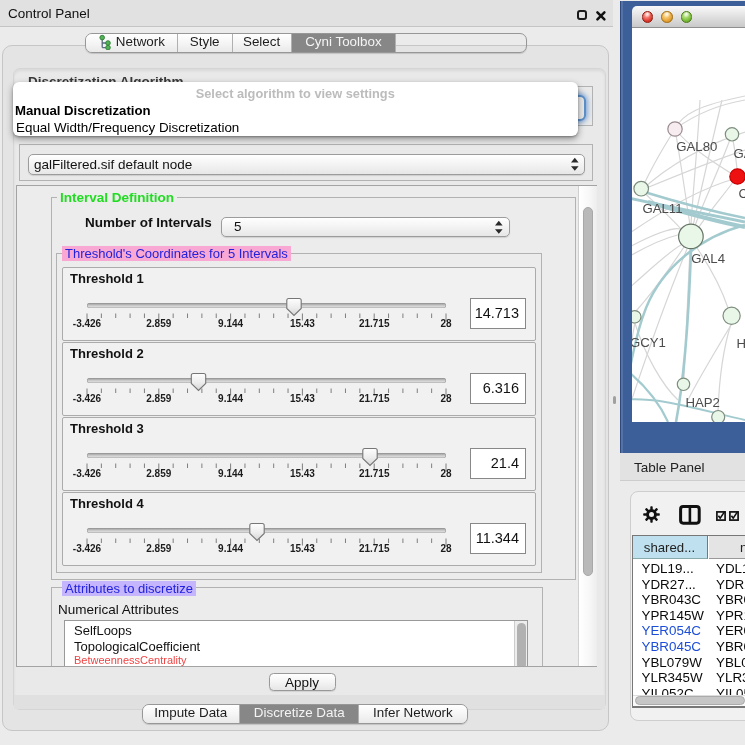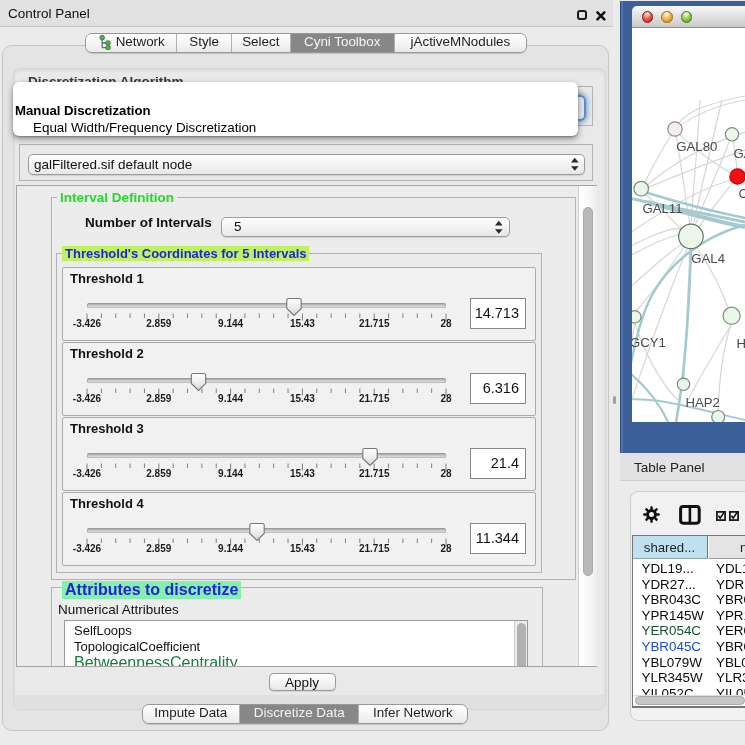--- a/index.html
+++ b/index.html
@@ -25,21 +25,21 @@
 <div class="a" style="left:16px;top:184.5px;width:581px;height:482px;border:1px solid #a3a3a3;background:#ececec"></div>
 <div class="gb" style="left:51px;top:196.5px;width:525px;height:383px"></div>
 <div class="a" style="left:57px;top:189.5px;font-size:13.5px;font-weight:bold;color:#21dd21;background:#ececec;padding:0 3px">Interval Definition</div>
 <div class="a" style="left:85px;top:215px;font-size:13.5px;font-weight:bold;color:#111">Number of Intervals</div>
 <div class="combo" style="left:221px;top:216.5px;width:289px;height:20.5px"></div>
 <div class="a" style="left:234px;top:219px;font-size:13.5px;color:#111">5</div>
 <svg class="a" style="left:494px;top:219.5px" width="10" height="15">
     <path d="M1,5.4 L4.8,0.8 L8.6,5.4 Z M1,9.2 L4.8,13.8 L8.6,9.2 Z" fill="#2a2a2a"></path>
   </svg>
 <div class="gb" style="left:55.5px;top:252.5px;width:486.5px;height:320.5px"></div>
-<div class="a" style="left:62px;top:246px;font-size:13px;font-weight:bold;color:#2222dd;background:#bef264;padding:0 3px">Threshold's Coordinates for 5 Intervals</div>
+<div class="a" style="left:62px;top:246px;font-size:13px;font-weight:normal;color:#2222dd;background:#f9a8d4;padding:0 3px">Threshold's Coordinates for 5 Intervals</div>
 <div class="thp" style="left:62px;top:267px;width:473.5px;height:73.5px"></div>
 <div class="a" style="left:70px;top:271px;font-size:13px;font-weight:bold;color:#111">Threshold 1</div>
 <div class="a" style="left:87px;top:303px;width:359px;height:5px;border-radius:2.5px;background:linear-gradient(180deg,#8f8f8f,#c6c6c6 45%,#ebebeb);box-shadow:inset 0 0 0 0.5px #9a9a9a"></div>
 <svg class="a" style="left:0;top:0" width="560" height="580" viewBox="0 0 560 580" pointer-events="none">
     <line x1="87.00" y1="313.5" x2="87.00" y2="320.5" stroke="#7f7f7f" stroke-width="1"></line>
     <line x1="101.36" y1="313.5" x2="101.36" y2="318.0" stroke="#7f7f7f" stroke-width="1"></line>
     <line x1="115.72" y1="313.5" x2="115.72" y2="318.0" stroke="#7f7f7f" stroke-width="1"></line>
     <line x1="130.08" y1="313.5" x2="130.08" y2="318.0" stroke="#7f7f7f" stroke-width="1"></line>
     <line x1="144.44" y1="313.5" x2="144.44" y2="318.0" stroke="#7f7f7f" stroke-width="1"></line>
     <line x1="158.80" y1="313.5" x2="158.80" y2="320.5" stroke="#7f7f7f" stroke-width="1"></line>
@@ -211,56 +211,56 @@
     </defs>
   </svg>
 <div class="a" style="left:57.0px;top:542.5px;width:60px;text-align:center;font-size:10px;font-weight:bold;color:#1c1c1c">-3.426</div>
 <div class="a" style="left:128.8px;top:542.5px;width:60px;text-align:center;font-size:10px;font-weight:bold;color:#1c1c1c">2.859</div>
 <div class="a" style="left:200.6px;top:542.5px;width:60px;text-align:center;font-size:10px;font-weight:bold;color:#1c1c1c">9.144</div>
 <div class="a" style="left:272.4px;top:542.5px;width:60px;text-align:center;font-size:10px;font-weight:bold;color:#1c1c1c">15.43</div>
 <div class="a" style="left:344.2px;top:542.5px;width:60px;text-align:center;font-size:10px;font-weight:bold;color:#1c1c1c">21.715</div>
 <div class="a" style="left:416.0px;top:542.5px;width:60px;text-align:center;font-size:10px;font-weight:bold;color:#1c1c1c">28</div>
 <div class="a" style="left:470px;top:523px;width:56px;height:31px;background:#fff;border:1.3px solid #888;font-size:14.5px;color:#111;text-align:right;line-height:29px;padding-right:6px">11.344</div>
 <div class="gb" style="left:51px;top:587px;width:492px;height:79px;border-bottom:none"></div>
-<div class="a" style="left:62px;top:580.5px;font-size:16px;font-weight:bold;color:#2222dd;background:#86efac;padding:0 3px">Attributes to discretize</div>
+<div class="a" style="left:62px;top:580.5px;font-size:13px;font-weight:normal;color:#2222dd;background:#c4b5fd;padding:0 3px">Attributes to discretize</div>
 <div class="a" style="left:58px;top:602px;font-size:13.5px;font-weight:normal;color:#111">Numerical Attributes</div>
 <div class="a" style="left:64px;top:619.5px;width:464px;height:46.5px;background:#fff;border:1px solid #999;border-bottom:none;overflow:hidden">
     <div style="position:absolute;left:9px;top:2.5px;font-size:13px;color:#111">SelfLoops</div>
     <div style="position:absolute;left:9px;top:18px;font-size:13px;color:#111">TopologicalCoefficient</div>
-    <div style="position:absolute;left:9px;top:33.5px;font-size:16px;color:#15803d">BetweennessCentrality</div>
+    <div style="position:absolute;left:9px;top:33.5px;font-size:11px;color:#ef4444">BetweennessCentrality</div>
     <div style="position:absolute;right:0;top:0;width:13px;height:47px;background:#ededed;border-left:1px solid #ccc"></div>
     <div style="position:absolute;right:1.5px;top:2.5px;width:9px;height:46px;background:#b1b1b1;border-radius:4.5px"></div>
   </div>
 <div class="a" style="left:577.5px;top:185.5px;width:19px;height:480px;background:linear-gradient(90deg,#ffffff,#f7f7f7 60%,#ededed);border-left:1px solid #cfcfcf"></div>
 <div class="a" style="left:582.5px;top:207px;width:10.5px;height:369px;background:#b9b9b9;border:1px solid #a8a8a8;border-radius:5.5px"></div>
 <div class="gb" style="left:20.5px;top:86px;width:572px;height:40px;background:#e9e9e9"></div>
 <div class="a" style="left:25px;top:73.5px;font-size:13.5px;font-weight:bold;color:#3a3a3a;background:#e9e9e9;padding:0 3px">Discretization Algorithm</div>
 <div class="a" style="left:28px;top:95px;width:558px;height:26px;border-radius:6px;background:#e8e8e8;border:2.2px solid #5b8fc9;box-shadow:0 0 5px 1.5px rgba(95,145,210,0.8)"></div>
 <div class="gb" style="left:18.5px;top:143.5px;width:574.5px;height:37.5px"></div>
 <div class="a" style="left:25px;top:115px;font-size:13.5px;color:#222;background:#e9e9e9;padding:0 3px">Table Data</div>
 <div class="combo" style="left:27.5px;top:154px;width:557px;height:20.5px"></div>
 <div class="a" style="left:34px;top:156.5px;font-size:13.5px;color:#111">galFiltered.sif default node</div>
 <svg class="a" style="left:570px;top:157px" width="10" height="15">
     <path d="M1,5.4 L4.8,0.8 L8.6,5.4 Z M1,9.2 L4.8,13.8 L8.6,9.2 Z" fill="#2a2a2a"></path>
   </svg>
 <div class="a" style="left:13px;top:82px;width:564.5px;height:53.5px;background:#fff;border-radius:6px;box-shadow:0 3px 7px rgba(0,0,0,0.4),0 1px 2px rgba(0,0,0,0.25)">
+    <div style="position:absolute;left:0;top:0;width:100%;text-align:center;margin-top:3.5px;font-size:12.8px;font-weight:bold;color:#bcbcbc">Select algorithm to view settings</div>
     <div style="position:absolute;left:2px;top:21px;font-size:13.2px;font-weight:bold;color:#000">Manual Discretization</div>
-    <div style="position:absolute;left:20px;top:38px;font-size:13.4px;color:#000">Equal Width/Frequency Discretization</div>
+    <div style="position:absolute;left:3px;top:38px;font-size:13.4px;color:#000">Equal Width/Frequency Discretization</div>
   </div>
 <div class="a" style="left:85px;top:33px;width:442px;height:20px;border:1px solid #979797;border-radius:7px;overflow:hidden;display:flex;box-shadow:0 1px 1px rgba(0,0,0,0.15)">
 <div class="seg" style="width:91.8px;border-right:1px solid #b0b0b0;"><svg width="14" height="16" viewBox="0 0 14 16" style="margin-right:4px">
         <path d="M4.2,4 L4.2,13.6 M4.2,9 L9.8,9 M4.2,13.6 L9.8,13.6" stroke="#5b6b80" stroke-width="1.3" fill="none"></path>
         <circle cx="4.2" cy="3.6" r="2.3" fill="#53b257" stroke="#2c7d32" stroke-width="0.9"></circle>
         <circle cx="10" cy="9" r="2.3" fill="#53b257" stroke="#2c7d32" stroke-width="0.9"></circle>
         <circle cx="10" cy="13.6" r="2.3" fill="#53b257" stroke="#2c7d32" stroke-width="0.9"></circle>
       </svg>Network</div>
 <div class="seg" style="width:54.8px;border-right:1px solid #b0b0b0;">Style</div>
 <div class="seg" style="width:59px;border-right:1px solid #b0b0b0;">Select</div>
 <div class="seg sel" style="width:104.6px;border-right:1px solid #b0b0b0;">Cyni Toolbox</div>
-<div class="seg" style="width:131.8px;">jActiveMNodules</div>
 </div>
 <div class="a" style="left:14px;top:695px;width:591px;height:14px;background:#e0e0e0"></div>
 <div class="a" style="left:268.5px;top:672.5px;width:67px;height:18.5px;border:1px solid #999;border-radius:4.5px;background:linear-gradient(180deg,#ffffff,#f4f4f4 50%,#e6e6e6);font-size:13.5px;color:#111;text-align:center;line-height:17px;box-shadow:0 1px 1px rgba(0,0,0,0.1)">Apply</div>
 <div class="a" style="left:141.5px;top:703.5px;width:326px;height:20px;border:1px solid #979797;border-radius:7px;overflow:hidden;display:flex;box-shadow:0 1px 1px rgba(0,0,0,0.15)">
 <div class="seg" style="width:98.2px;border-right:1px solid #b0b0b0;">Impute Data</div>
 <div class="seg sel" style="width:120px;border-right:1px solid #b0b0b0;">Discretize Data</div>
 <div class="seg" style="width:107.8px;">Infer Network</div>
 </div>
 <div class="a" style="left:612.5px;top:396px;width:3px;height:8px;background:#a0a0a0;border-radius:2px"></div>
 <div class="a" style="left:619.5px;top:1px;width:125.5px;height:452px;background:#3c5f99;border-left:1px solid #2e4a7e;box-shadow:inset 2px 0 0 rgba(255,255,255,0.12)"></div>
@@ -354,21 +354,21 @@
     <div style="position:absolute;left:76.4px;top:0;width:45px;height:23px;background:#e4e4e4;border-bottom:1px solid #999;line-height:23px;font-size:13.2px;color:#222;padding-left:31px">n</div>
   </div>
 <div class="a" style="left:641.5px;top:560.9px;width:64px;height:14px;overflow:hidden;font-size:13.4px;color:#0a0a0a">YDL19...</div>
 <div class="a" style="left:716px;top:560.9px;width:29px;height:14px;overflow:hidden;font-size:13.4px;color:#0a0a0a">YDL19</div>
 <div class="a" style="left:641.5px;top:576.5px;width:64px;height:14px;overflow:hidden;font-size:13.4px;color:#0a0a0a">YDR27...</div>
 <div class="a" style="left:716px;top:576.5px;width:29px;height:14px;overflow:hidden;font-size:13.4px;color:#0a0a0a">YDR27</div>
 <div class="a" style="left:641.5px;top:592.1px;width:64px;height:14px;overflow:hidden;font-size:13.4px;color:#0a0a0a">YBR043C</div>
 <div class="a" style="left:716px;top:592.1px;width:29px;height:14px;overflow:hidden;font-size:13.4px;color:#0a0a0a">YBR04</div>
 <div class="a" style="left:641.5px;top:607.8px;width:64px;height:14px;overflow:hidden;font-size:13.4px;color:#0a0a0a">YPR145W</div>
 <div class="a" style="left:716px;top:607.8px;width:29px;height:14px;overflow:hidden;font-size:13.4px;color:#0a0a0a">YPR14</div>
-<div class="a" style="left:641.5px;top:623.4px;width:64px;height:14px;overflow:hidden;font-size:13.4px;color:#14532d">YER054C</div>
+<div class="a" style="left:641.5px;top:623.4px;width:64px;height:14px;overflow:hidden;font-size:13.4px;color:#1d4ed8">YER054C</div>
 <div class="a" style="left:716px;top:623.4px;width:29px;height:14px;overflow:hidden;font-size:13.4px;color:#0a0a0a">YER05</div>
 <div class="a" style="left:641.5px;top:639.0px;width:64px;height:14px;overflow:hidden;font-size:13.4px;color:#1d4ed8">YBR045C</div>
 <div class="a" style="left:716px;top:639.0px;width:29px;height:14px;overflow:hidden;font-size:13.4px;color:#0a0a0a">YBR04</div>
 <div class="a" style="left:641.5px;top:654.6px;width:64px;height:14px;overflow:hidden;font-size:13.4px;color:#0a0a0a">YBL079W</div>
 <div class="a" style="left:716px;top:654.6px;width:29px;height:14px;overflow:hidden;font-size:13.4px;color:#0a0a0a">YBL07</div>
 <div class="a" style="left:641.5px;top:670.2px;width:64px;height:14px;overflow:hidden;font-size:13.4px;color:#0a0a0a">YLR345W</div>
 <div class="a" style="left:716px;top:670.2px;width:29px;height:14px;overflow:hidden;font-size:13.4px;color:#0a0a0a">YLR34</div>
 <div class="a" style="left:641.5px;top:685.9px;width:64px;height:14px;overflow:hidden;font-size:13.4px;color:#0a0a0a">YIL052C</div>
 <div class="a" style="left:716px;top:685.9px;width:29px;height:14px;overflow:hidden;font-size:13.4px;color:#0a0a0a">YIL05</div>
 <div class="a" style="left:633px;top:694.8px;width:112px;height:11.7px;background:#fafafa;border-top:1px solid #ddd"></div>

